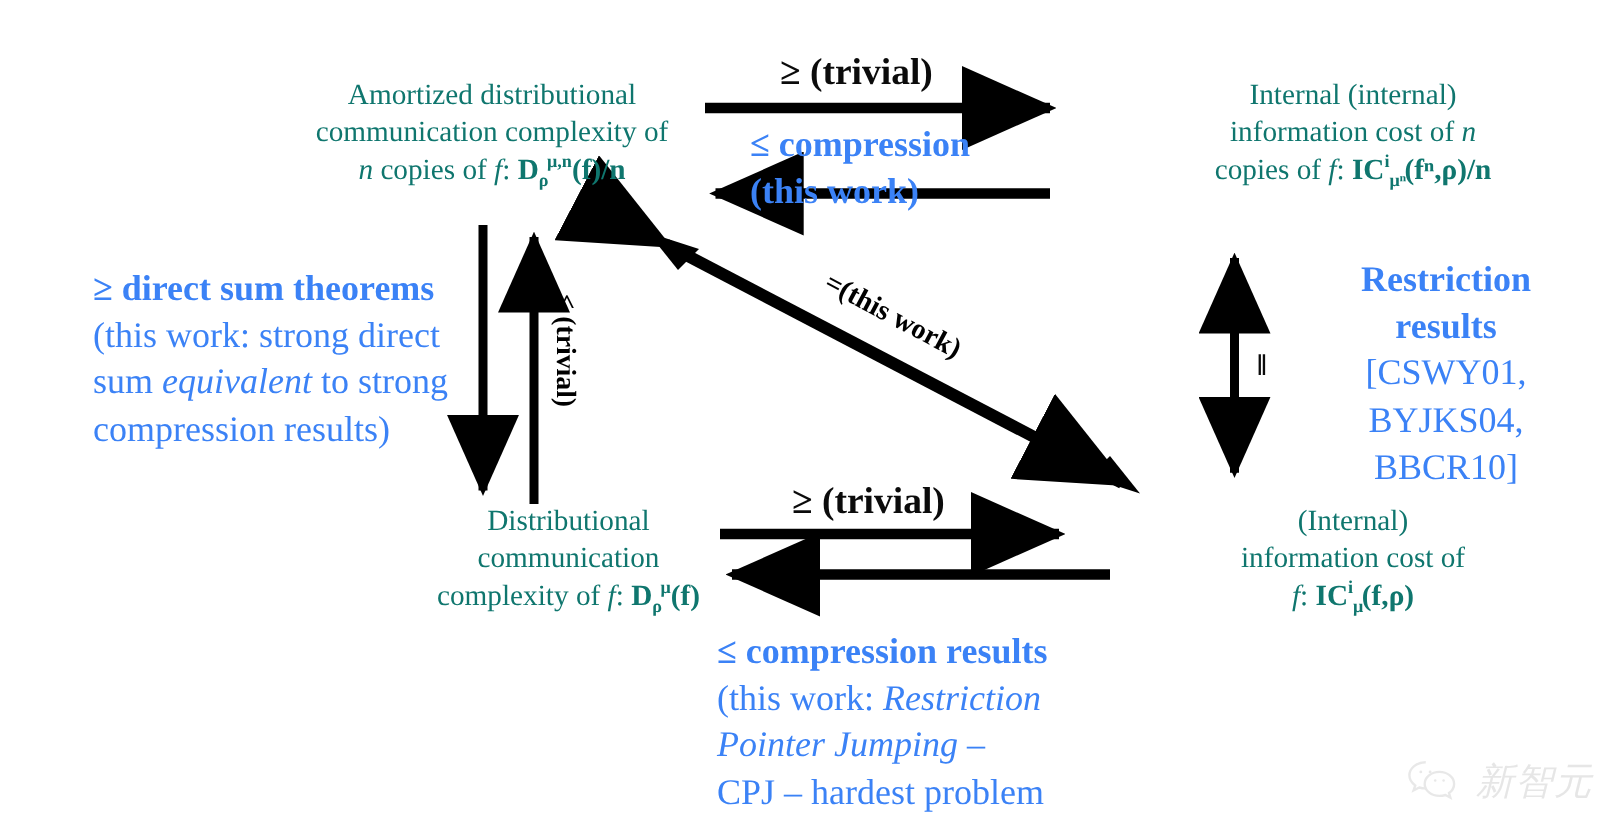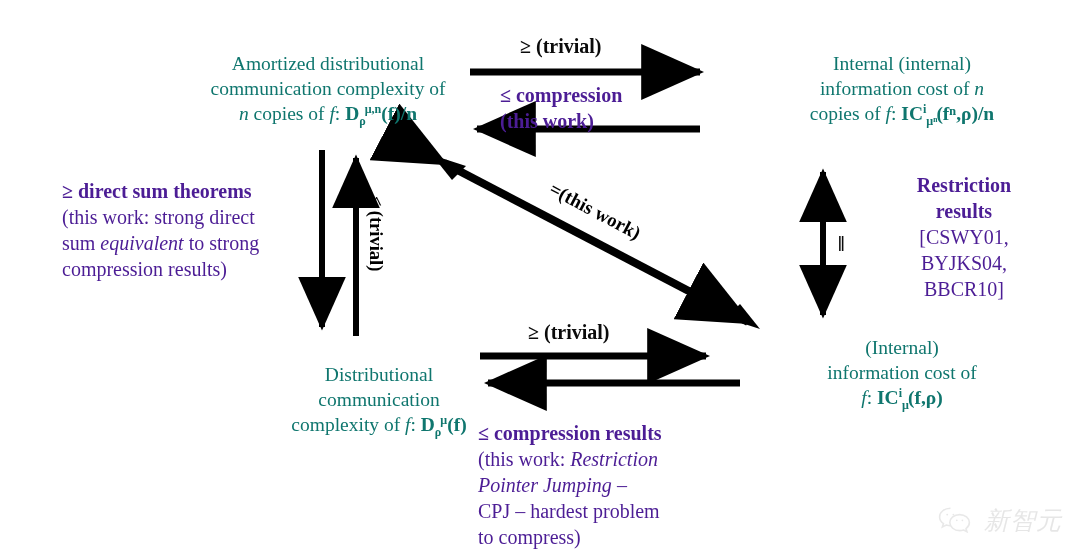--- a/index.html
+++ b/index.html
@@ -18,26 +18,26 @@
   .node .ln{display:block;white-space:nowrap;}
   .it{font-style:italic;}
   .bd{font-weight:bold;}
   sup,sub{font-size:.62em;line-height:0;}
   sup{vertical-align:super;}
   sub{vertical-align:sub;}
   .tight sub{margin-right:-1px;}
 
   
   .alabel{
-    position:absolute;font-size:20px;line-height:1.22;color:#0b0b0b;
+    position:absolute;font-size:25px;line-height:1.22;color:#0b0b0b;
     white-space:nowrap;
   }
   .alabel.bold{font-weight:bold;}
   .para{
-    position:absolute;font-size:20px;line-height:1.3;color:#4c1d95;
+    position:absolute;font-size:24px;line-height:1.3;color:#3b82f6;
   }
   .para .ln{display:block;white-space:nowrap;}
 
   
   .vlabel{
     position:absolute;font-weight:bold;font-size:18.5px;white-space:nowrap;
     transform-origin:0 0;transform:rotate(90deg);
   }
   
   .dlabel{
@@ -96,21 +96,21 @@
     <span class="ln">communication complexity of</span>
     <span class="ln tight"><span class="it">n</span><span> copies of </span><span class="it">f</span><span>: </span><span class="bd">D</span><sub class="bd">ρ</sub><sup class="bd">μ,n</sup><span class="bd">(f)/n</span></span>
   </div>
 
   <div class="node" style="left:752px;top:52px;width:300px;">
     <span class="ln">Internal (internal)</span>
     <span class="ln"><span>information cost of </span><span class="it">n</span></span>
     <span class="ln tight"><span>copies of </span><span class="it">f</span><span>: </span><span class="bd">IC</span><sup class="bd">i</sup><sub class="bd">μⁿ</sub><span class="bd">(fⁿ,ρ)/n</span></span>
   </div>
 
-  <div class="node" style="left:268px;top:336px;width:222px;margin-top:27px;">
+  <div class="node" style="left:268px;top:336px;width:222px;">
     <span class="ln">Distributional</span>
     <span class="ln">communication</span>
     <span class="ln tight"><span>complexity of </span><span class="it">f</span><span>: </span><span class="bd">D</span><sub class="bd">ρ</sub><sup class="bd">μ</sup><span class="bd">(f)</span></span>
   </div>
 
   <div class="node" style="left:762px;top:336px;width:280px;">
     <span class="ln">(Internal)</span>
     <span class="ln">information cost of</span>
     <span class="ln tight"><span class="it">f</span><span>: </span><span class="bd">IC</span><sup class="bd">i</sup><sub class="bd">μ</sub><span class="bd">(f,ρ)</span></span>
   </div>

